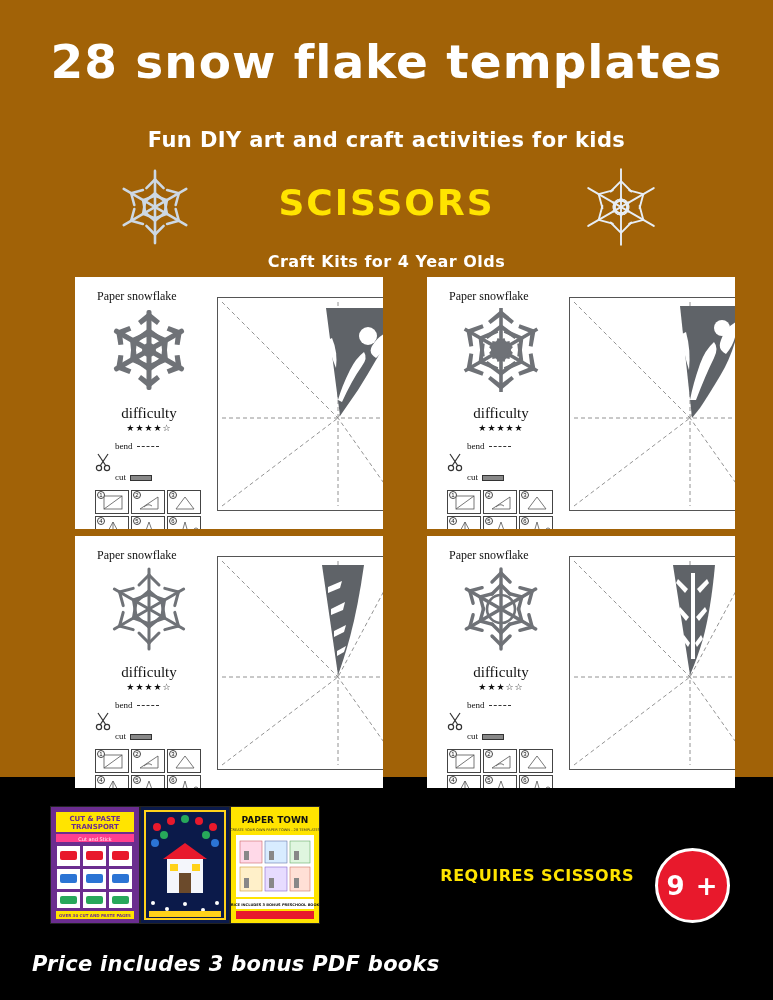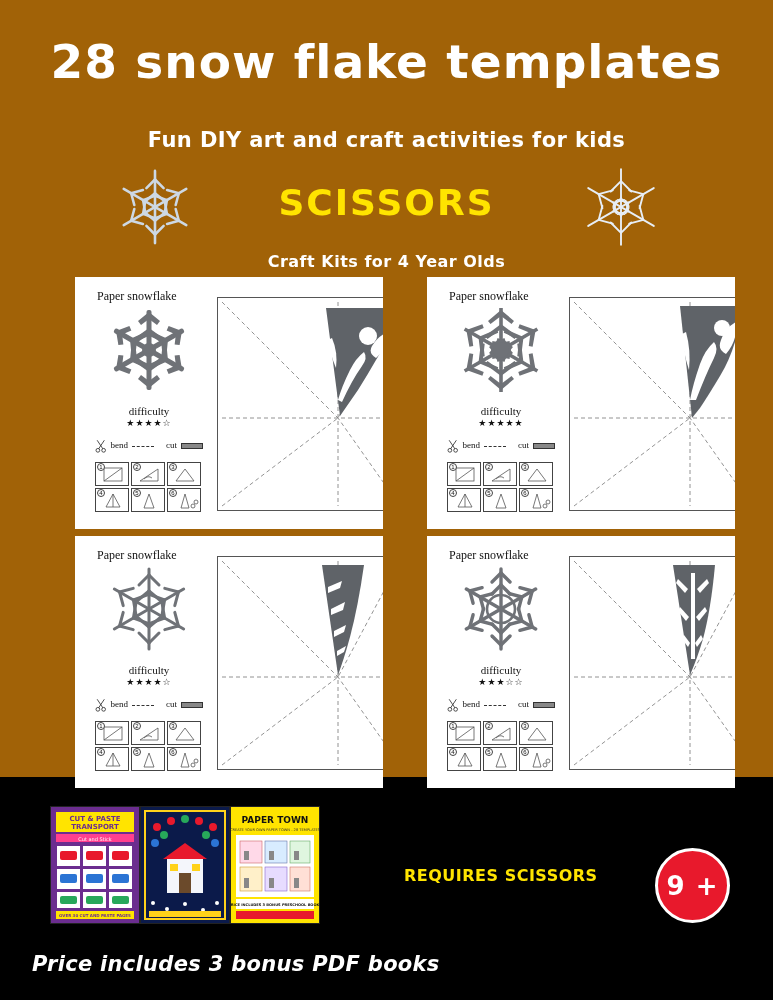--- a/index.html
+++ b/index.html
@@ -83,36 +83,36 @@
   }
   .left-col {
     position: absolute; top: 24px; left: 20px;
     width: 110px; height: 215px;
   }
   .mini-flake { width: 100px; height: 90px; margin: 4px 0 0 4px; }
   .diff-label {
     margin-top: 6px;
     text-align: center; width: 108px;
     font-family: "Liberation Serif", serif;
-    font-size: 11px; color: #111;
+    font-size: 15px; color: #111;
   }
   .stars {
     text-align: center; width: 108px;
     font-size: 9px; color: #111; letter-spacing: 1px;
     margin-top: 1px;
   }
   .legend {
     margin-top: 8px; width: 108px;
     display: flex; align-items: center; gap: 4px;
   }
   .legend-text {
     font-family: "Liberation Serif", serif;
     font-size: 9px; color: #111; line-height: 1.25;
   }
-  .legend-keys { display: flex; flex-direction: row; gap: 12px; }
+  .legend-keys { display: flex; flex-direction: column; gap: 20px; }
   .legend-row { display: flex; align-items: center; gap: 4px; }
   .dash-line { width: 22px; border-top: 1px dashed #333; }
   .solid-bar { width: 22px; height: 6px; background: #888; border: 1px solid #333; }
 
   .steps {
     margin-top: 6px; width: 110px;
     display: grid; grid-template-columns: repeat(3, 34px);
     grid-template-rows: 24px 24px; gap: 2px;
   }
   .step {
@@ -136,21 +136,21 @@
     background: #fff;
     overflow: hidden;
   }
 
   
   .books { position: absolute; top: 806px; left: 50px; display: flex; gap: 0; }
   .book { width: 90px; height: 118px; border: 1px solid #222; overflow: hidden; position: relative; }
 
   .requires {
     position: absolute; top: 866px; left: 404px;
-    width: 230px; text-align: left;
+    width: 230px; text-align: right;
     color: #ffe400;
     font-family: "DejaVu Sans", sans-serif;
     font-weight: bold; font-size: 16px; letter-spacing: 0.5px;
   }
   .age-badge {
     position: absolute; top: 848px; left: 655px;
     width: 75px; height: 75px;
     border-radius: 50%;
     background: #e8192c;
     border: 3px solid #ffffff;

